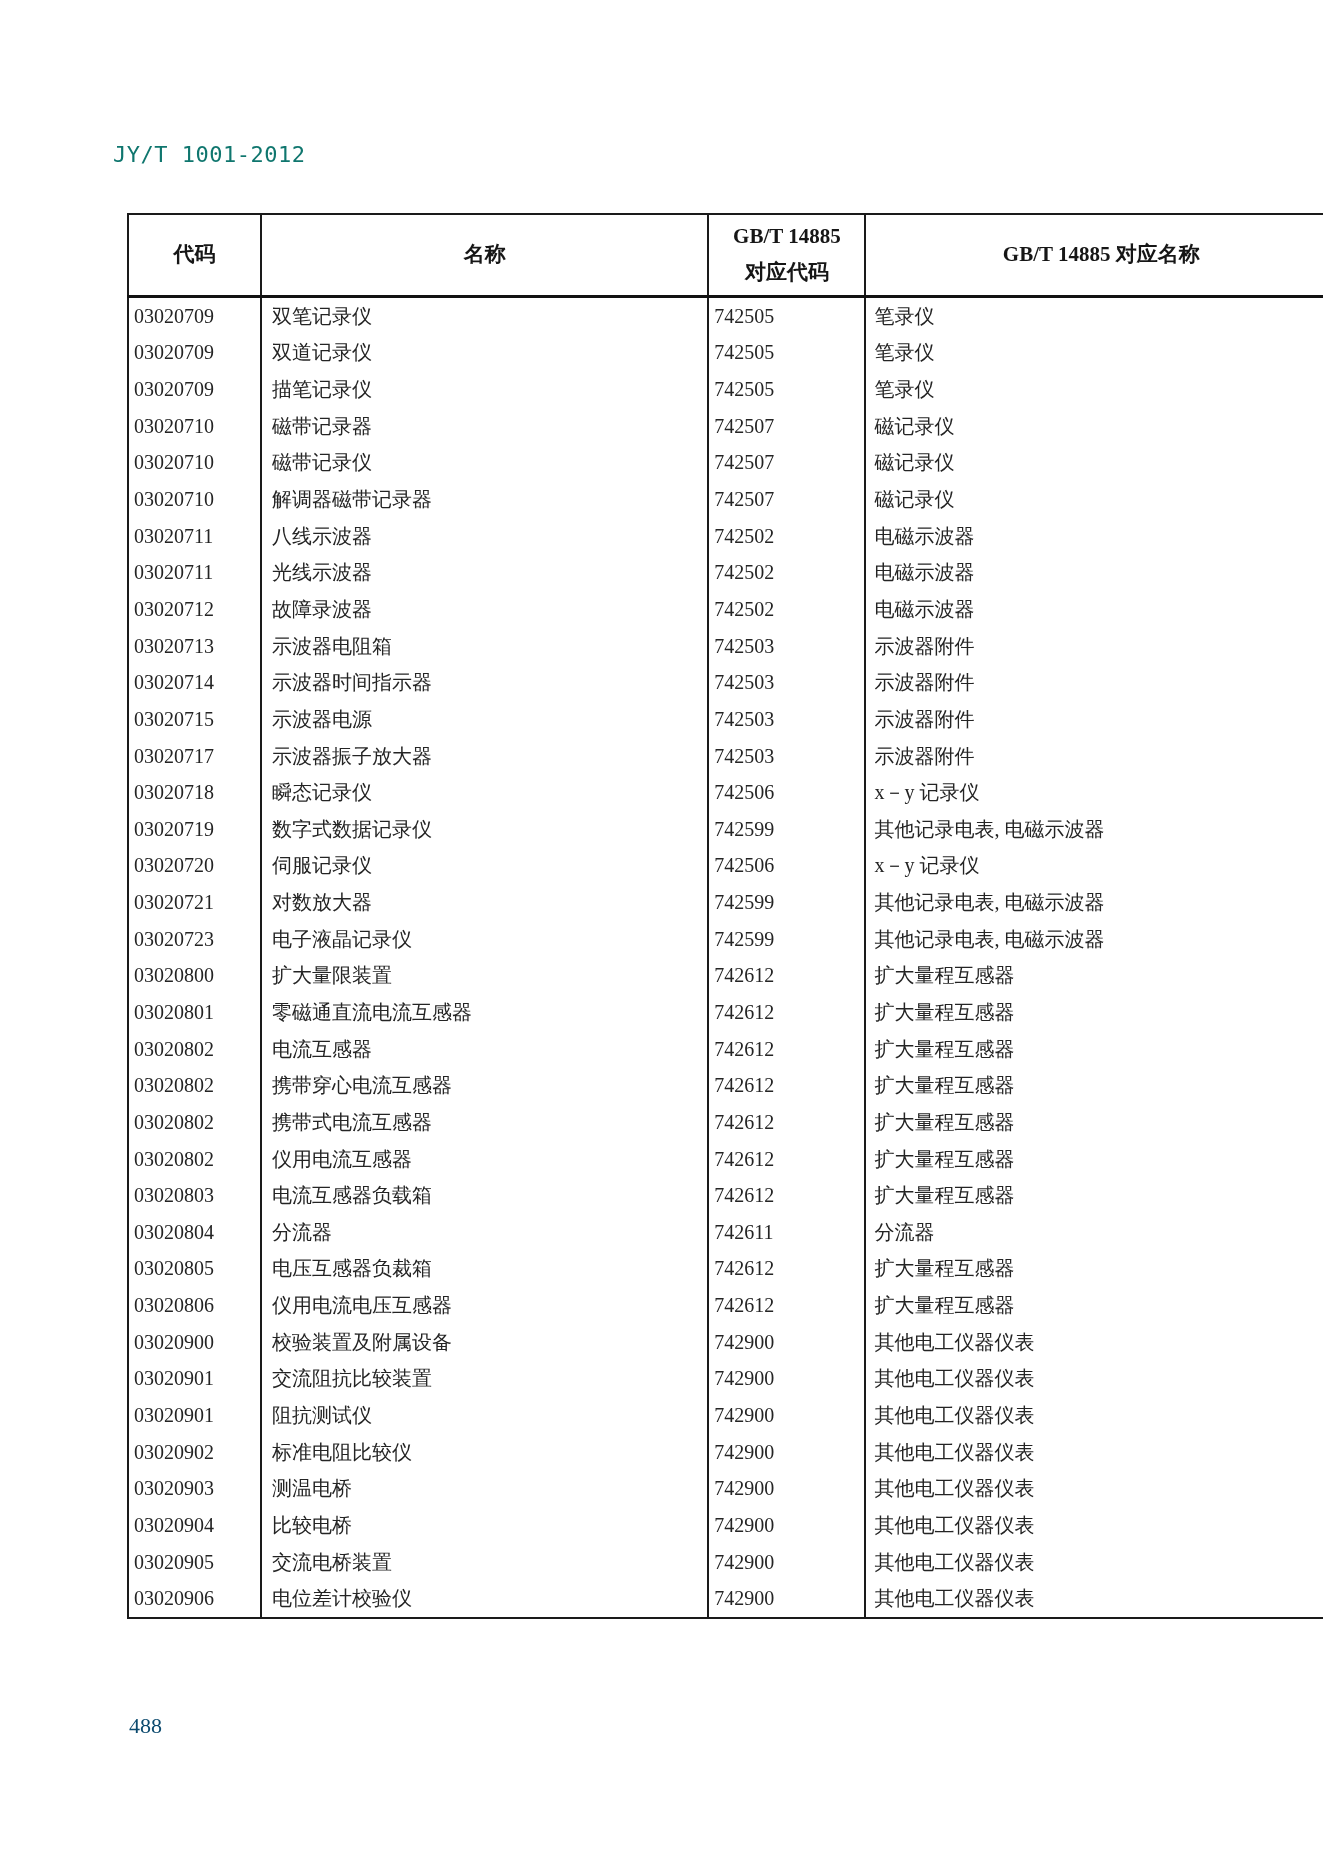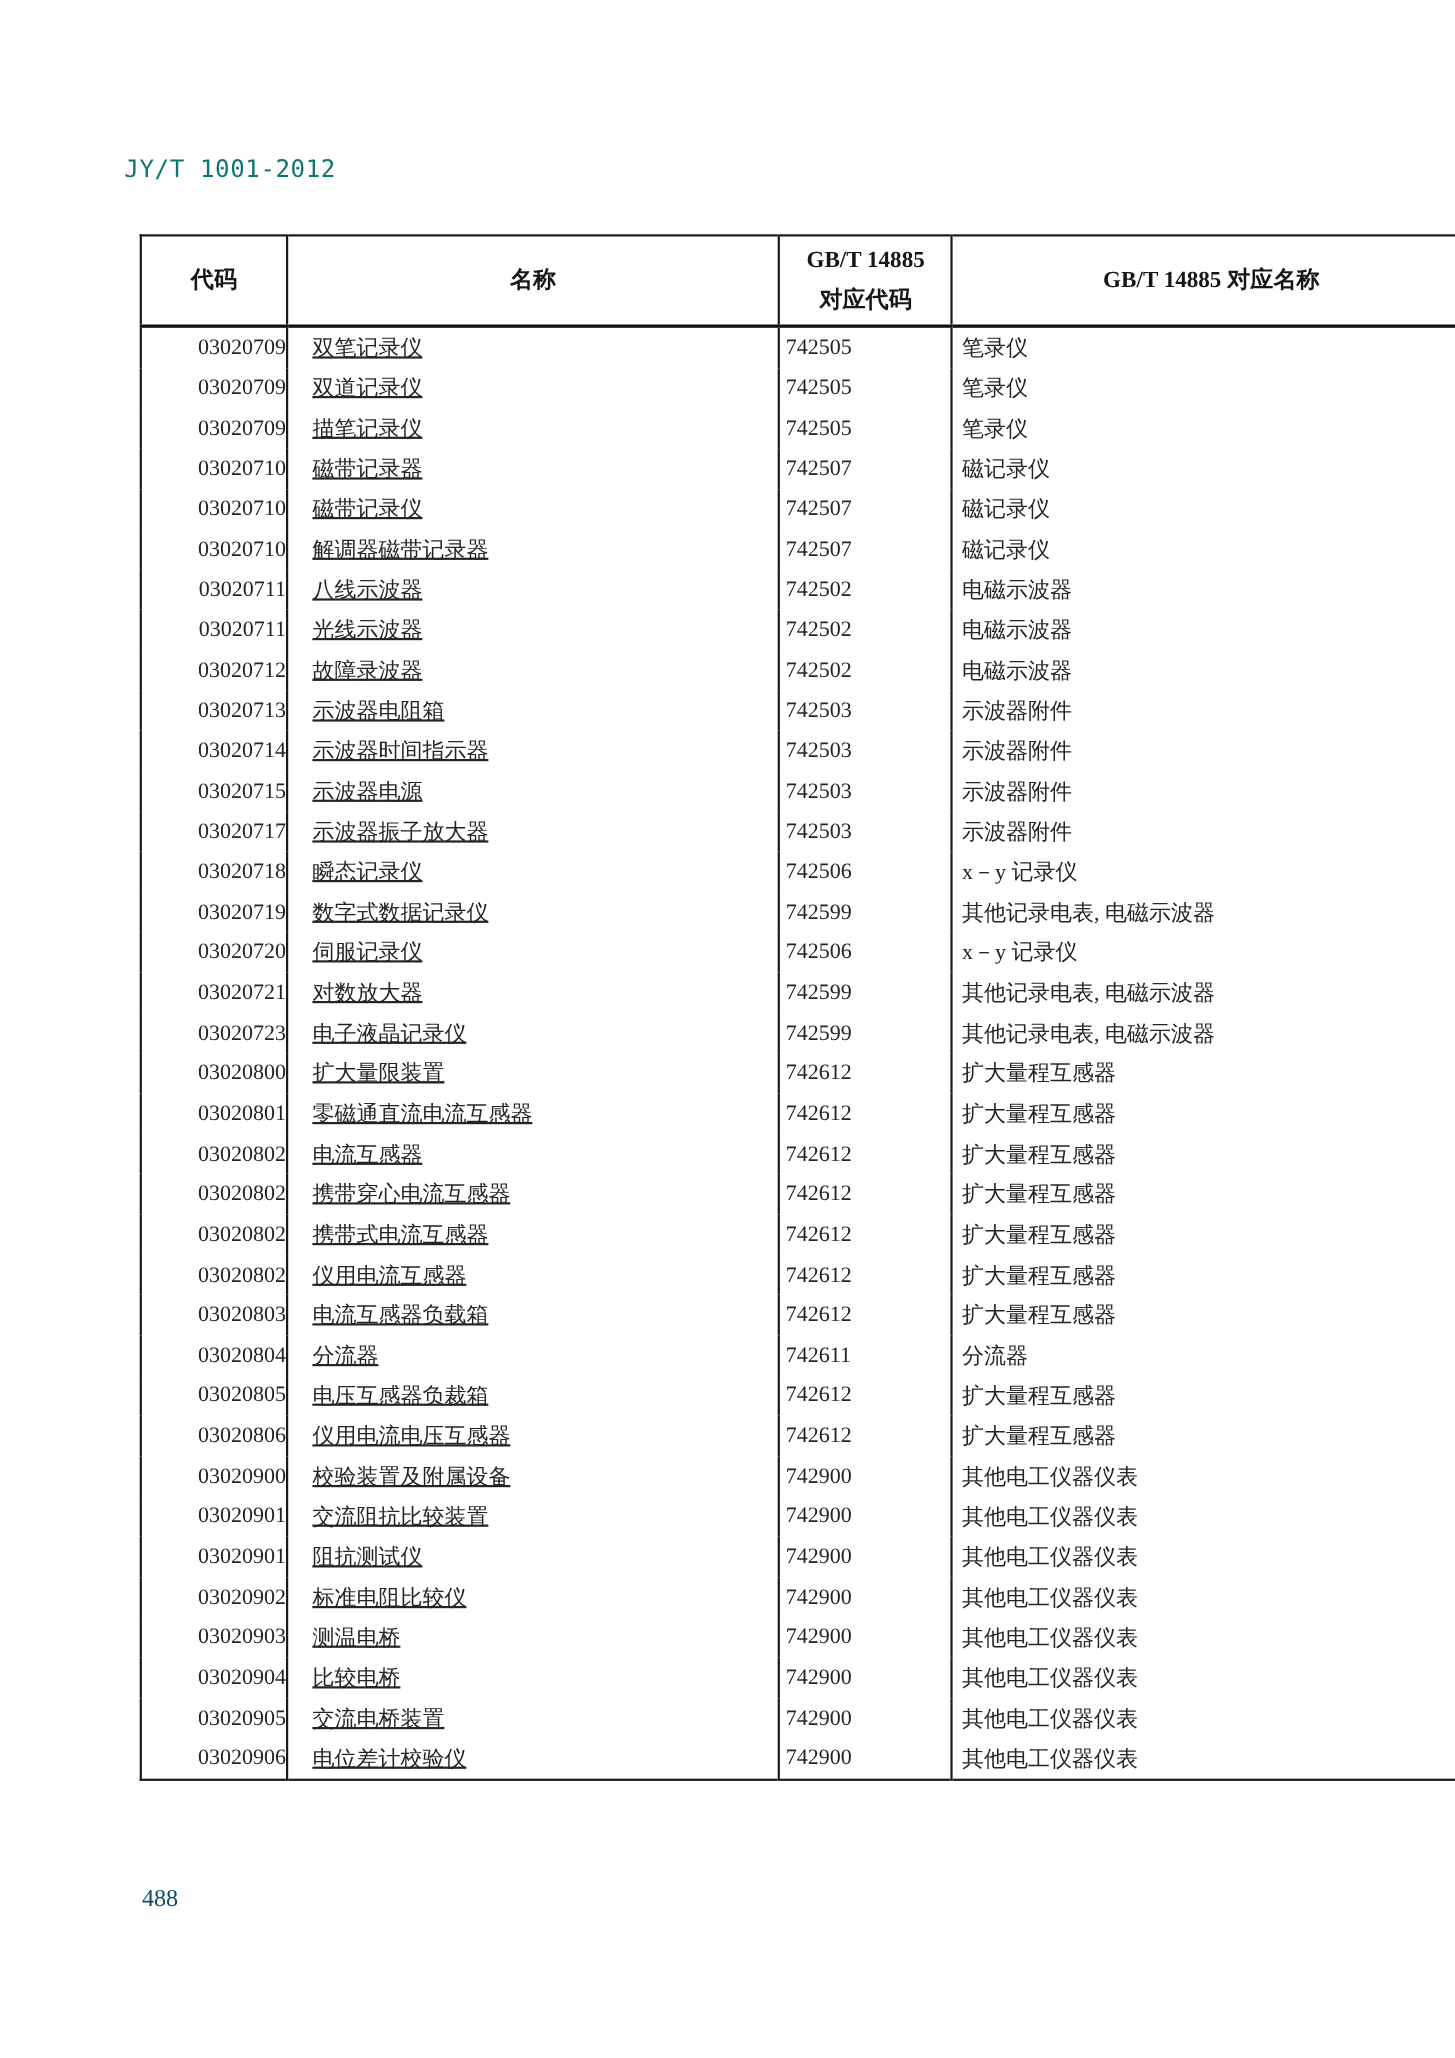--- a/index.html
+++ b/index.html
@@ -57,22 +57,22 @@
   .mapping-table td {
     border-left: 2px solid #1a1a1a;
     font-size: 20px;
     vertical-align: middle;
     padding: 0 0 0 5px;
     height: 36.65px;
     overflow: hidden;
     white-space: nowrap;
     color: #242424;
   }
-  .mapping-table td:first-child { border-left: none; text-align: right; }
-  .mapping-table td.k1 { padding-left: 22px; text-decoration: underline; }
+  .mapping-table td:first-child { border-left: none; }
+  .mapping-table td.k1 { padding-left: 10px; }
   .mapping-table td.k3 { padding-left: 8px; }
   .mapping-table tbody tr td { border-top: none; border-bottom: none; }
 
   .page-number {
     position: absolute;
     left: 129px;
     top: 1713px;
     font-size: 22px;
     color: #0c4a6e;
   }

